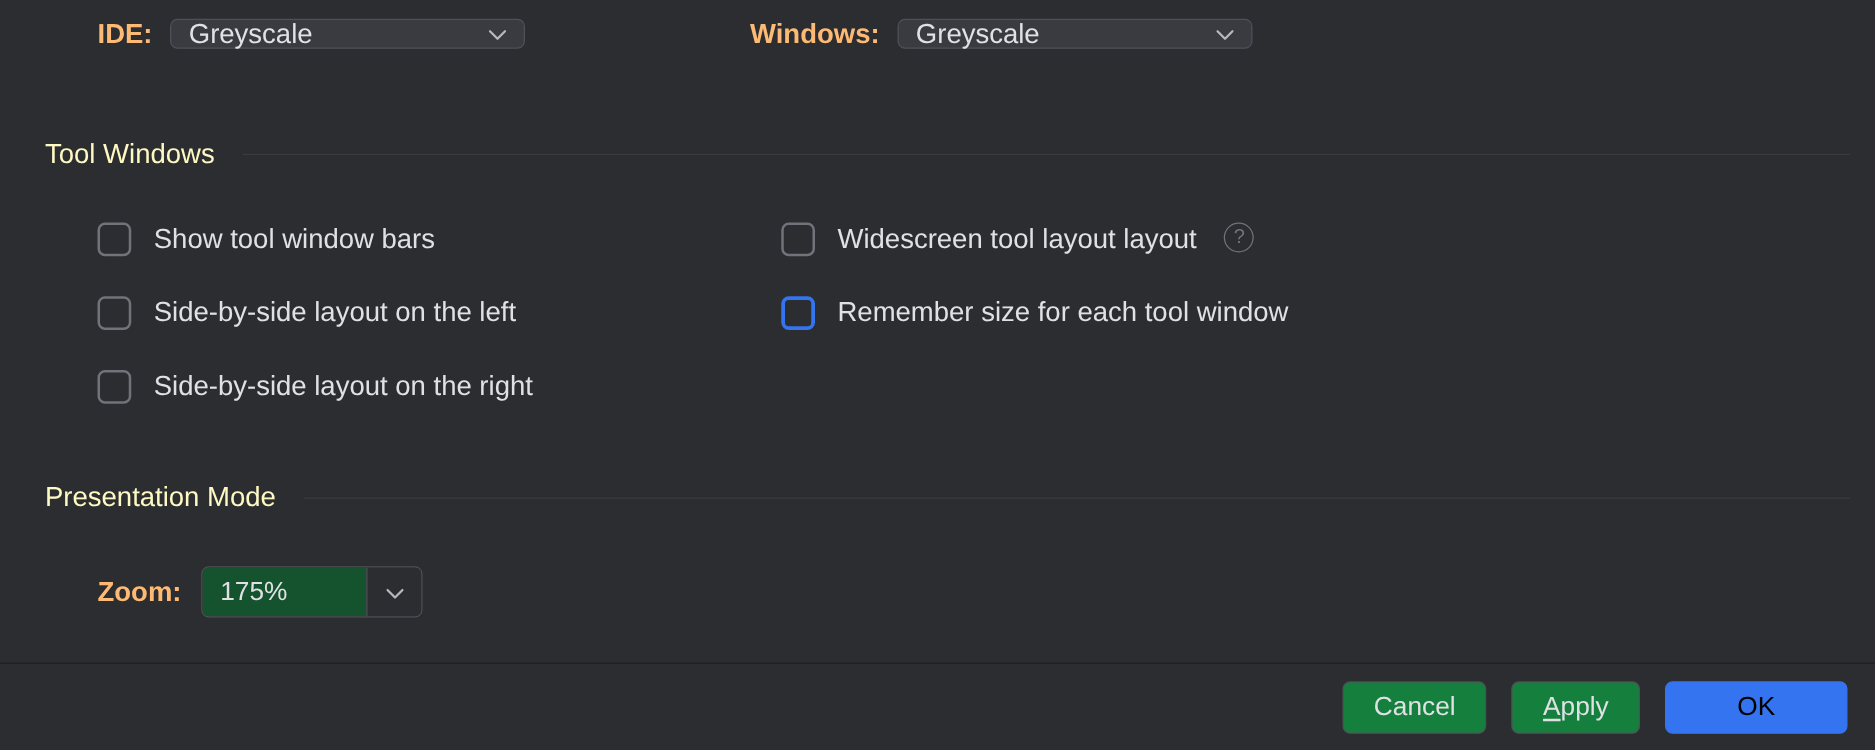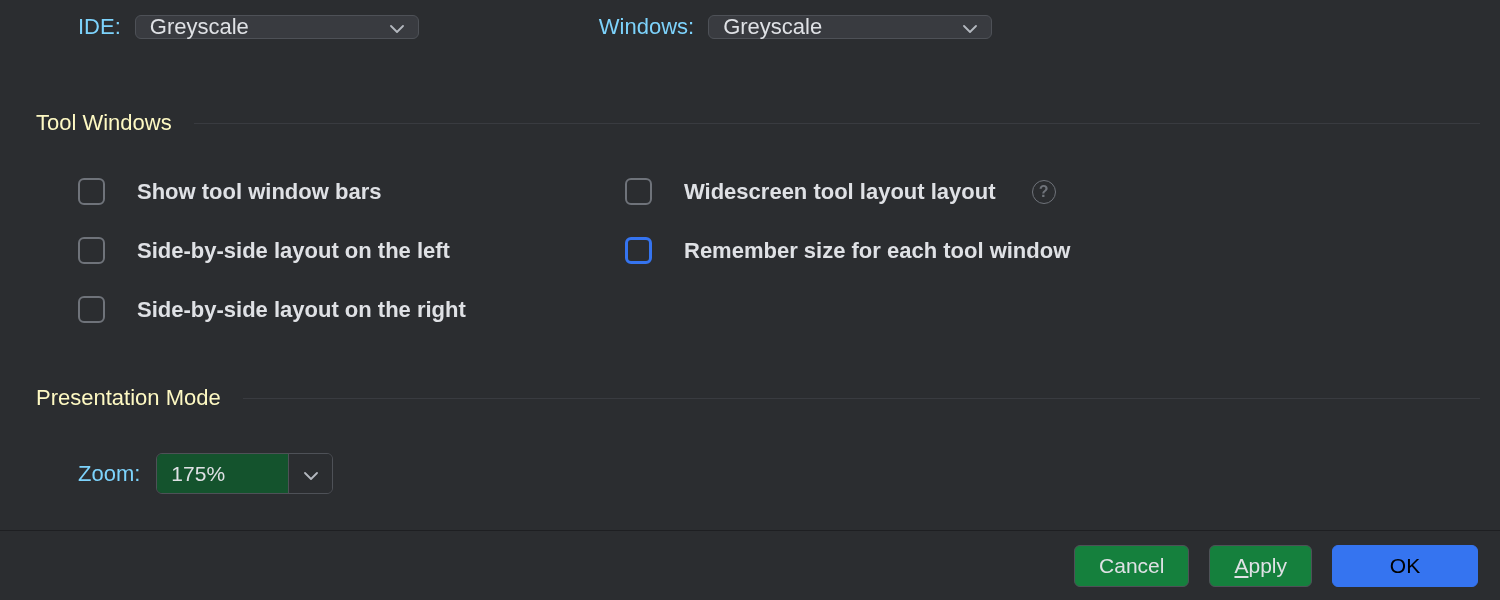--- a/index.html
+++ b/index.html
@@ -20,22 +20,23 @@
     .content {
       padding: 14px 20px 0 36px;
     }
     .top-row {
       display: flex;
       align-items: center;
       margin-left: 42px;
       margin-bottom: 70px;
     }
     .label {
-      color: #7dd3fc;
-      font-size: 22px;
+      color: #fdba74;
+      font-size: 22px;
+      font-weight: bold;
     }
     .select-wrap {
       display: flex;
       align-items: center;
       justify-content: space-between;
       background: #393b40;
       border: 1px solid #4e5157;
       border-radius: 6px;
       height: 24px;
       padding: 0 14px;
@@ -66,23 +67,22 @@
     }
     .checkbox-grid {
       display: grid;
       grid-template-columns: 547px 1fr;
       row-gap: 32px;
       margin-left: 42px;
       margin-bottom: 62px;
     }
     .checkbox-row {
       display: flex;
-      align-items: center;
-      gap: 32px;
-      font-weight: bold;
+      align-items: flex-start;
+      gap: 18px;
     }
     .checkbox {
       width: 27px;
       height: 27px;
       border: 2px solid #6f737a;
       border-radius: 6px;
       background: transparent;
       cursor: pointer;
       flex-shrink: 0;
     }

